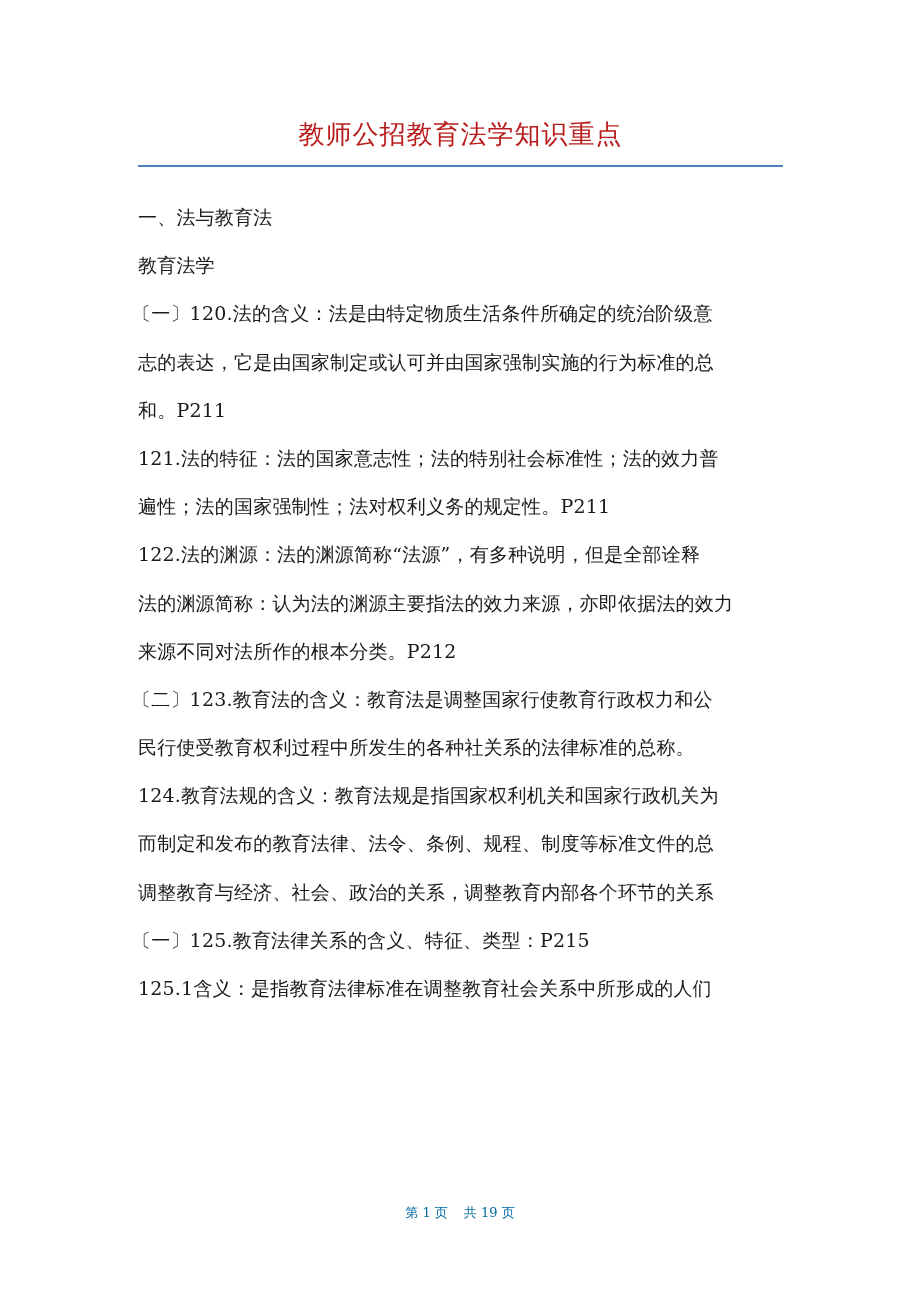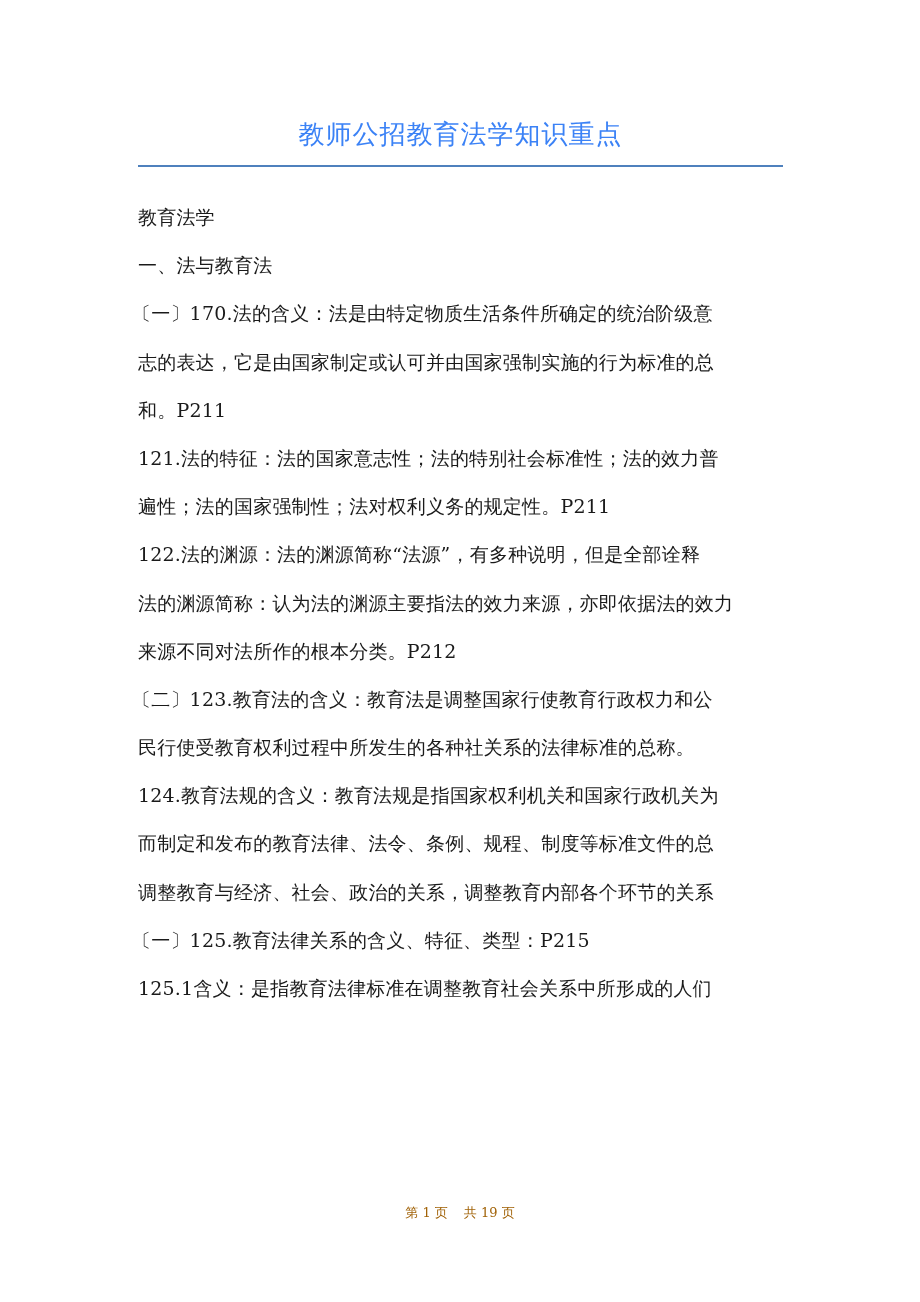--- a/index.html
+++ b/index.html
@@ -23,21 +23,21 @@
       background: #ffffff;
     }
     .doc-title {
       position: absolute;
       left: 138px;
       width: 645px;
       top: 114px;
       text-align: center;
       font-size: 26px;
       line-height: 40px;
-      color: #3b82f6;
+      color: #b91c1c;
       letter-spacing: 1px;
       font-family: "DejaVu Serif", "Liberation Serif", serif;
     }
     .title-rule {
       position: absolute;
       left: 138px;
       top: 165px;
       width: 645px;
       height: 0;
       border-top: 2px solid #4f81bd;
@@ -59,38 +59,38 @@
     .line.indent-paren {
       margin-left: -6px;
     }
     .footer {
       position: absolute;
       left: 0;
       width: 920px;
       top: 1204px;
       text-align: center;
       font-size: 13px;
-      color: #a16207;
+      color: #0369a1;
       font-family: "DejaVu Serif", "Liberation Serif", serif;
     }
     .footer span + span {
       margin-left: 16px;
     }
   </style>
 </head>
 <body>
 
 <div class="page">
   <div class="doc-title">教师公招教育法学知识重点</div>
   <div class="title-rule"></div>
 
   <div class="body">
+    <div class="line">一、法与教育法</div>
     <div class="line">教育法学</div>
-    <div class="line">一、法与教育法</div>
-    <div class="line indent-paren">〔一〕170.法的含义：法是由特定物质生活条件所确定的统治阶级意</div>
+    <div class="line indent-paren">〔一〕120.法的含义：法是由特定物质生活条件所确定的统治阶级意</div>
     <div class="line">志的表达，它是由国家制定或认可并由国家强制实施的行为标准的总</div>
     <div class="line">和。P211</div>
     <div class="line">121.法的特征：法的国家意志性；法的特别社会标准性；法的效力普</div>
     <div class="line">遍性；法的国家强制性；法对权利义务的规定性。P211</div>
     <div class="line">122.法的渊源：法的渊源简称“法源”，有多种说明，但是全部诠释</div>
     <div class="line">法的渊源简称：认为法的渊源主要指法的效力来源，亦即依据法的效力</div>
     <div class="line">来源不同对法所作的根本分类。P212</div>
     <div class="line indent-paren">〔二〕123.教育法的含义：教育法是调整国家行使教育行政权力和公</div>
     <div class="line">民行使受教育权利过程中所发生的各种社关系的法律标准的总称。</div>
     <div class="line">124.教育法规的含义：教育法规是指国家权利机关和国家行政机关为</div>

